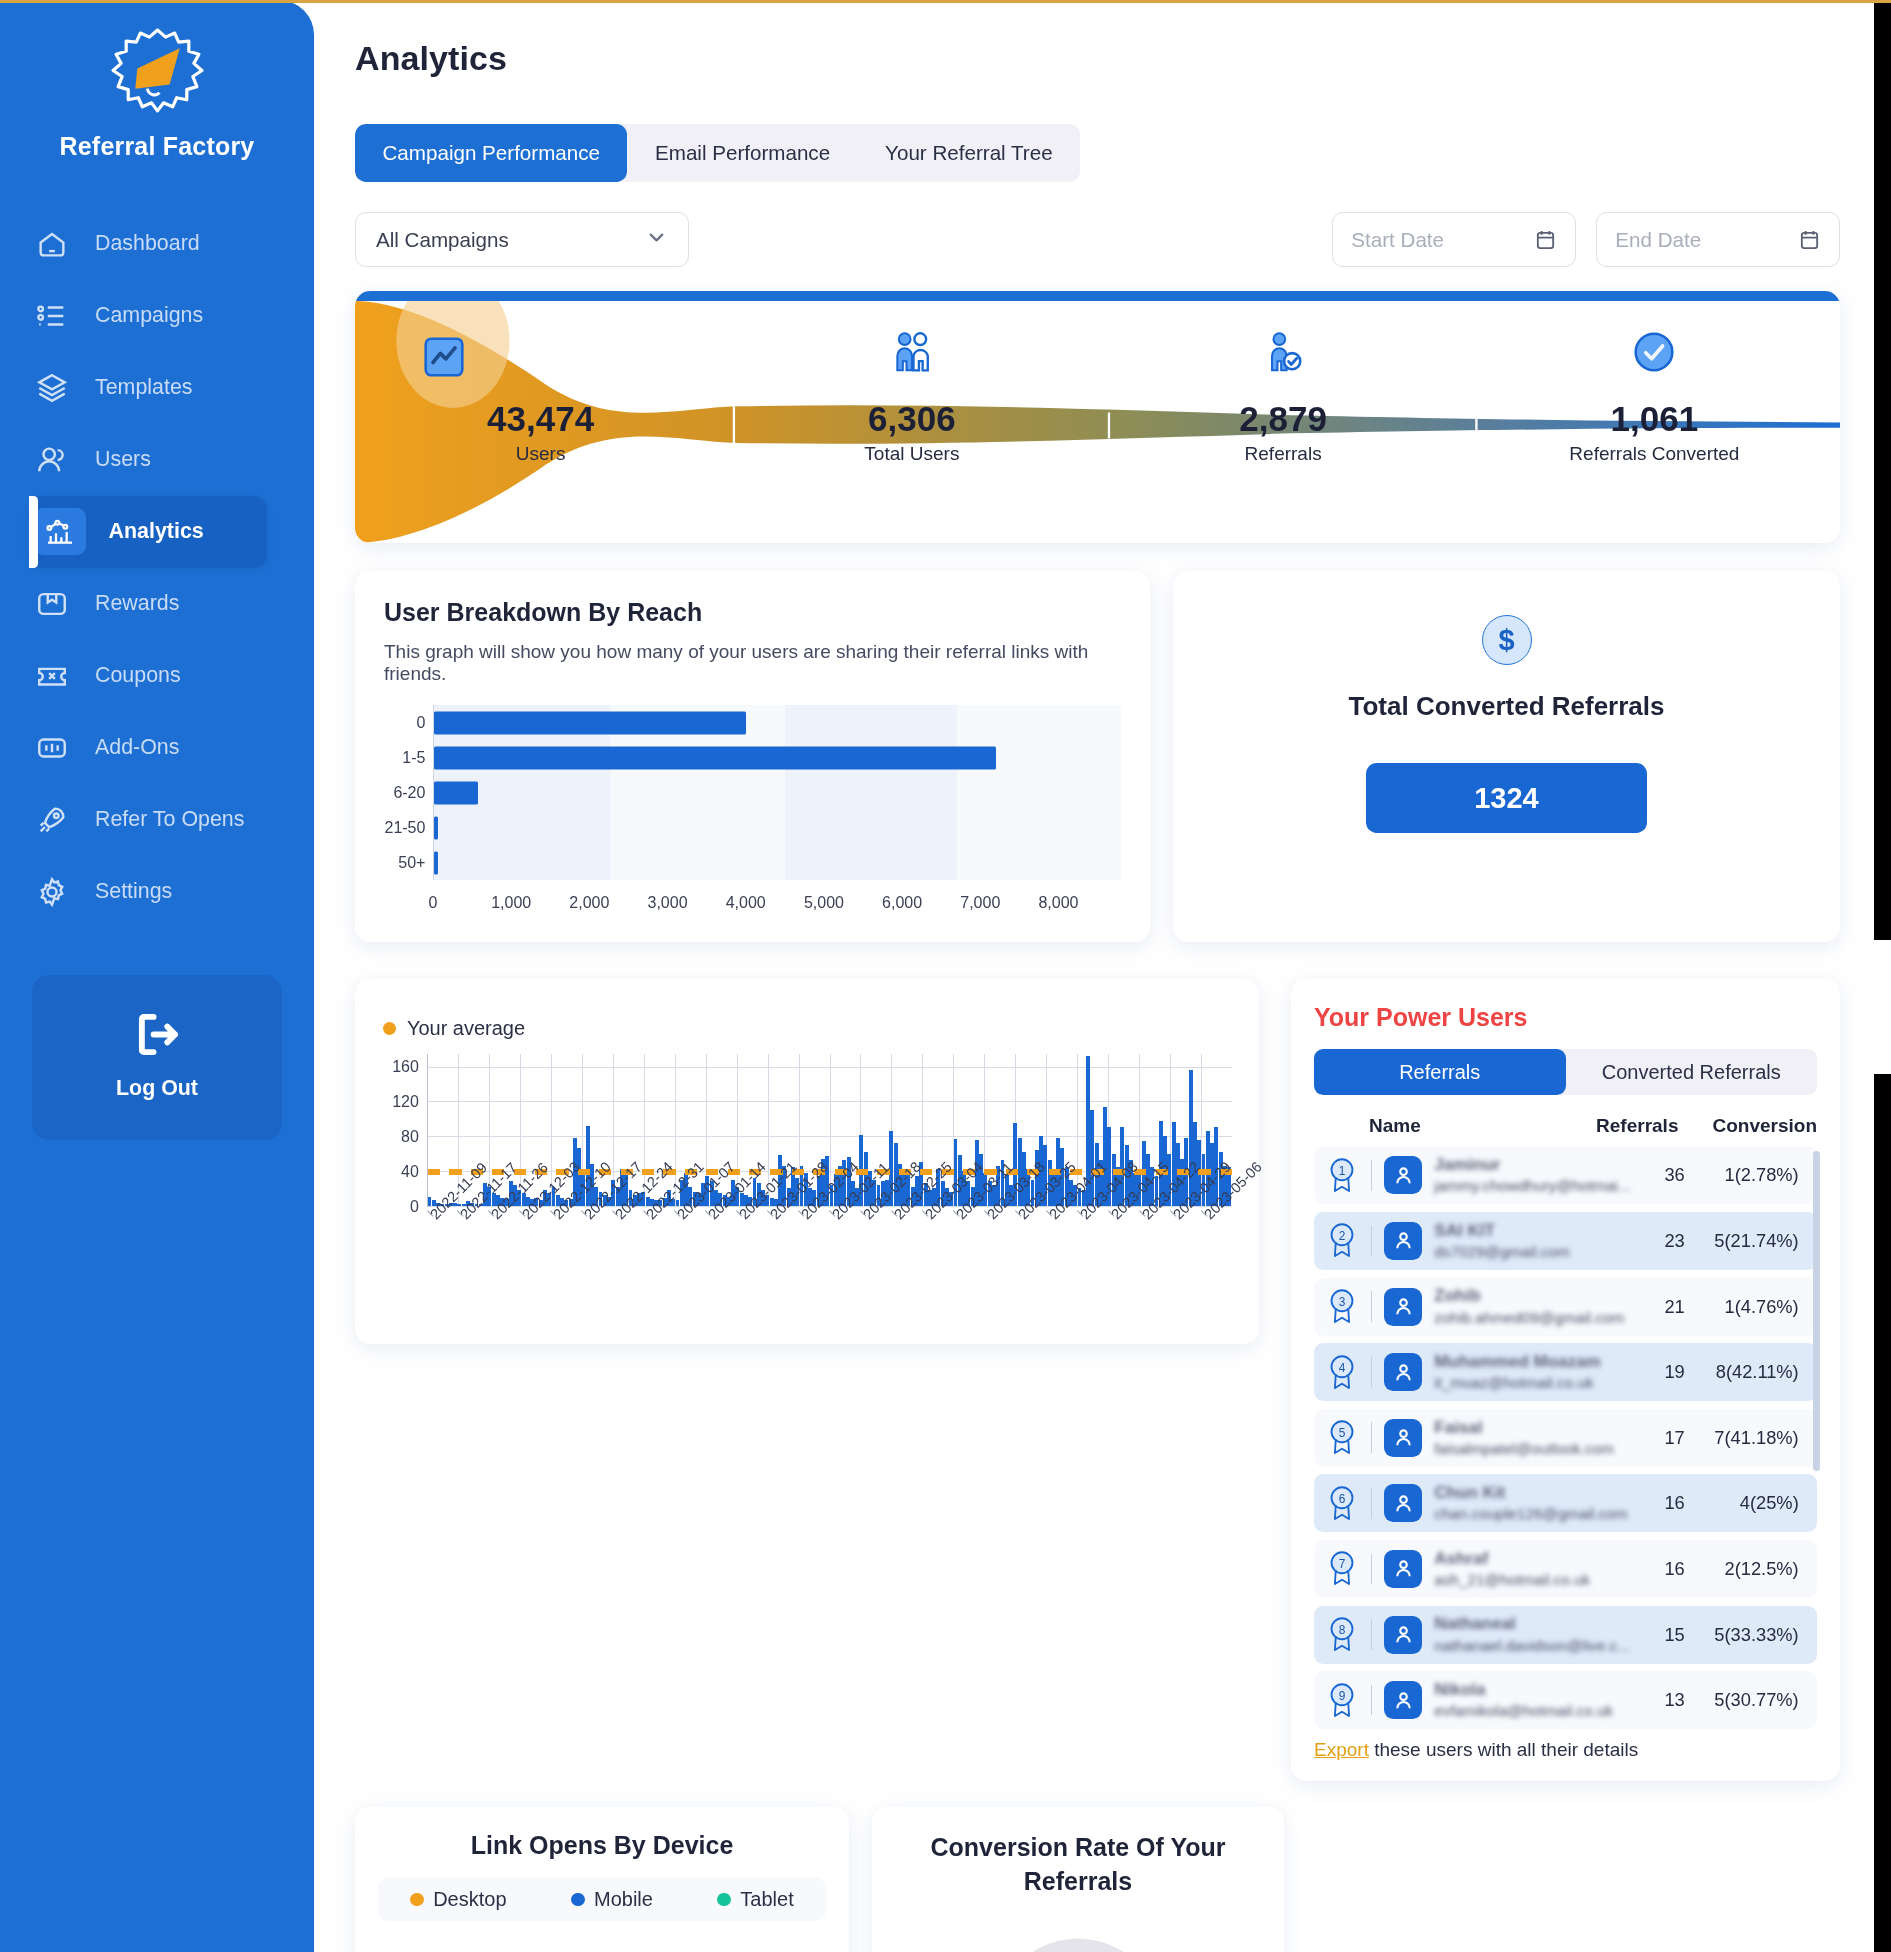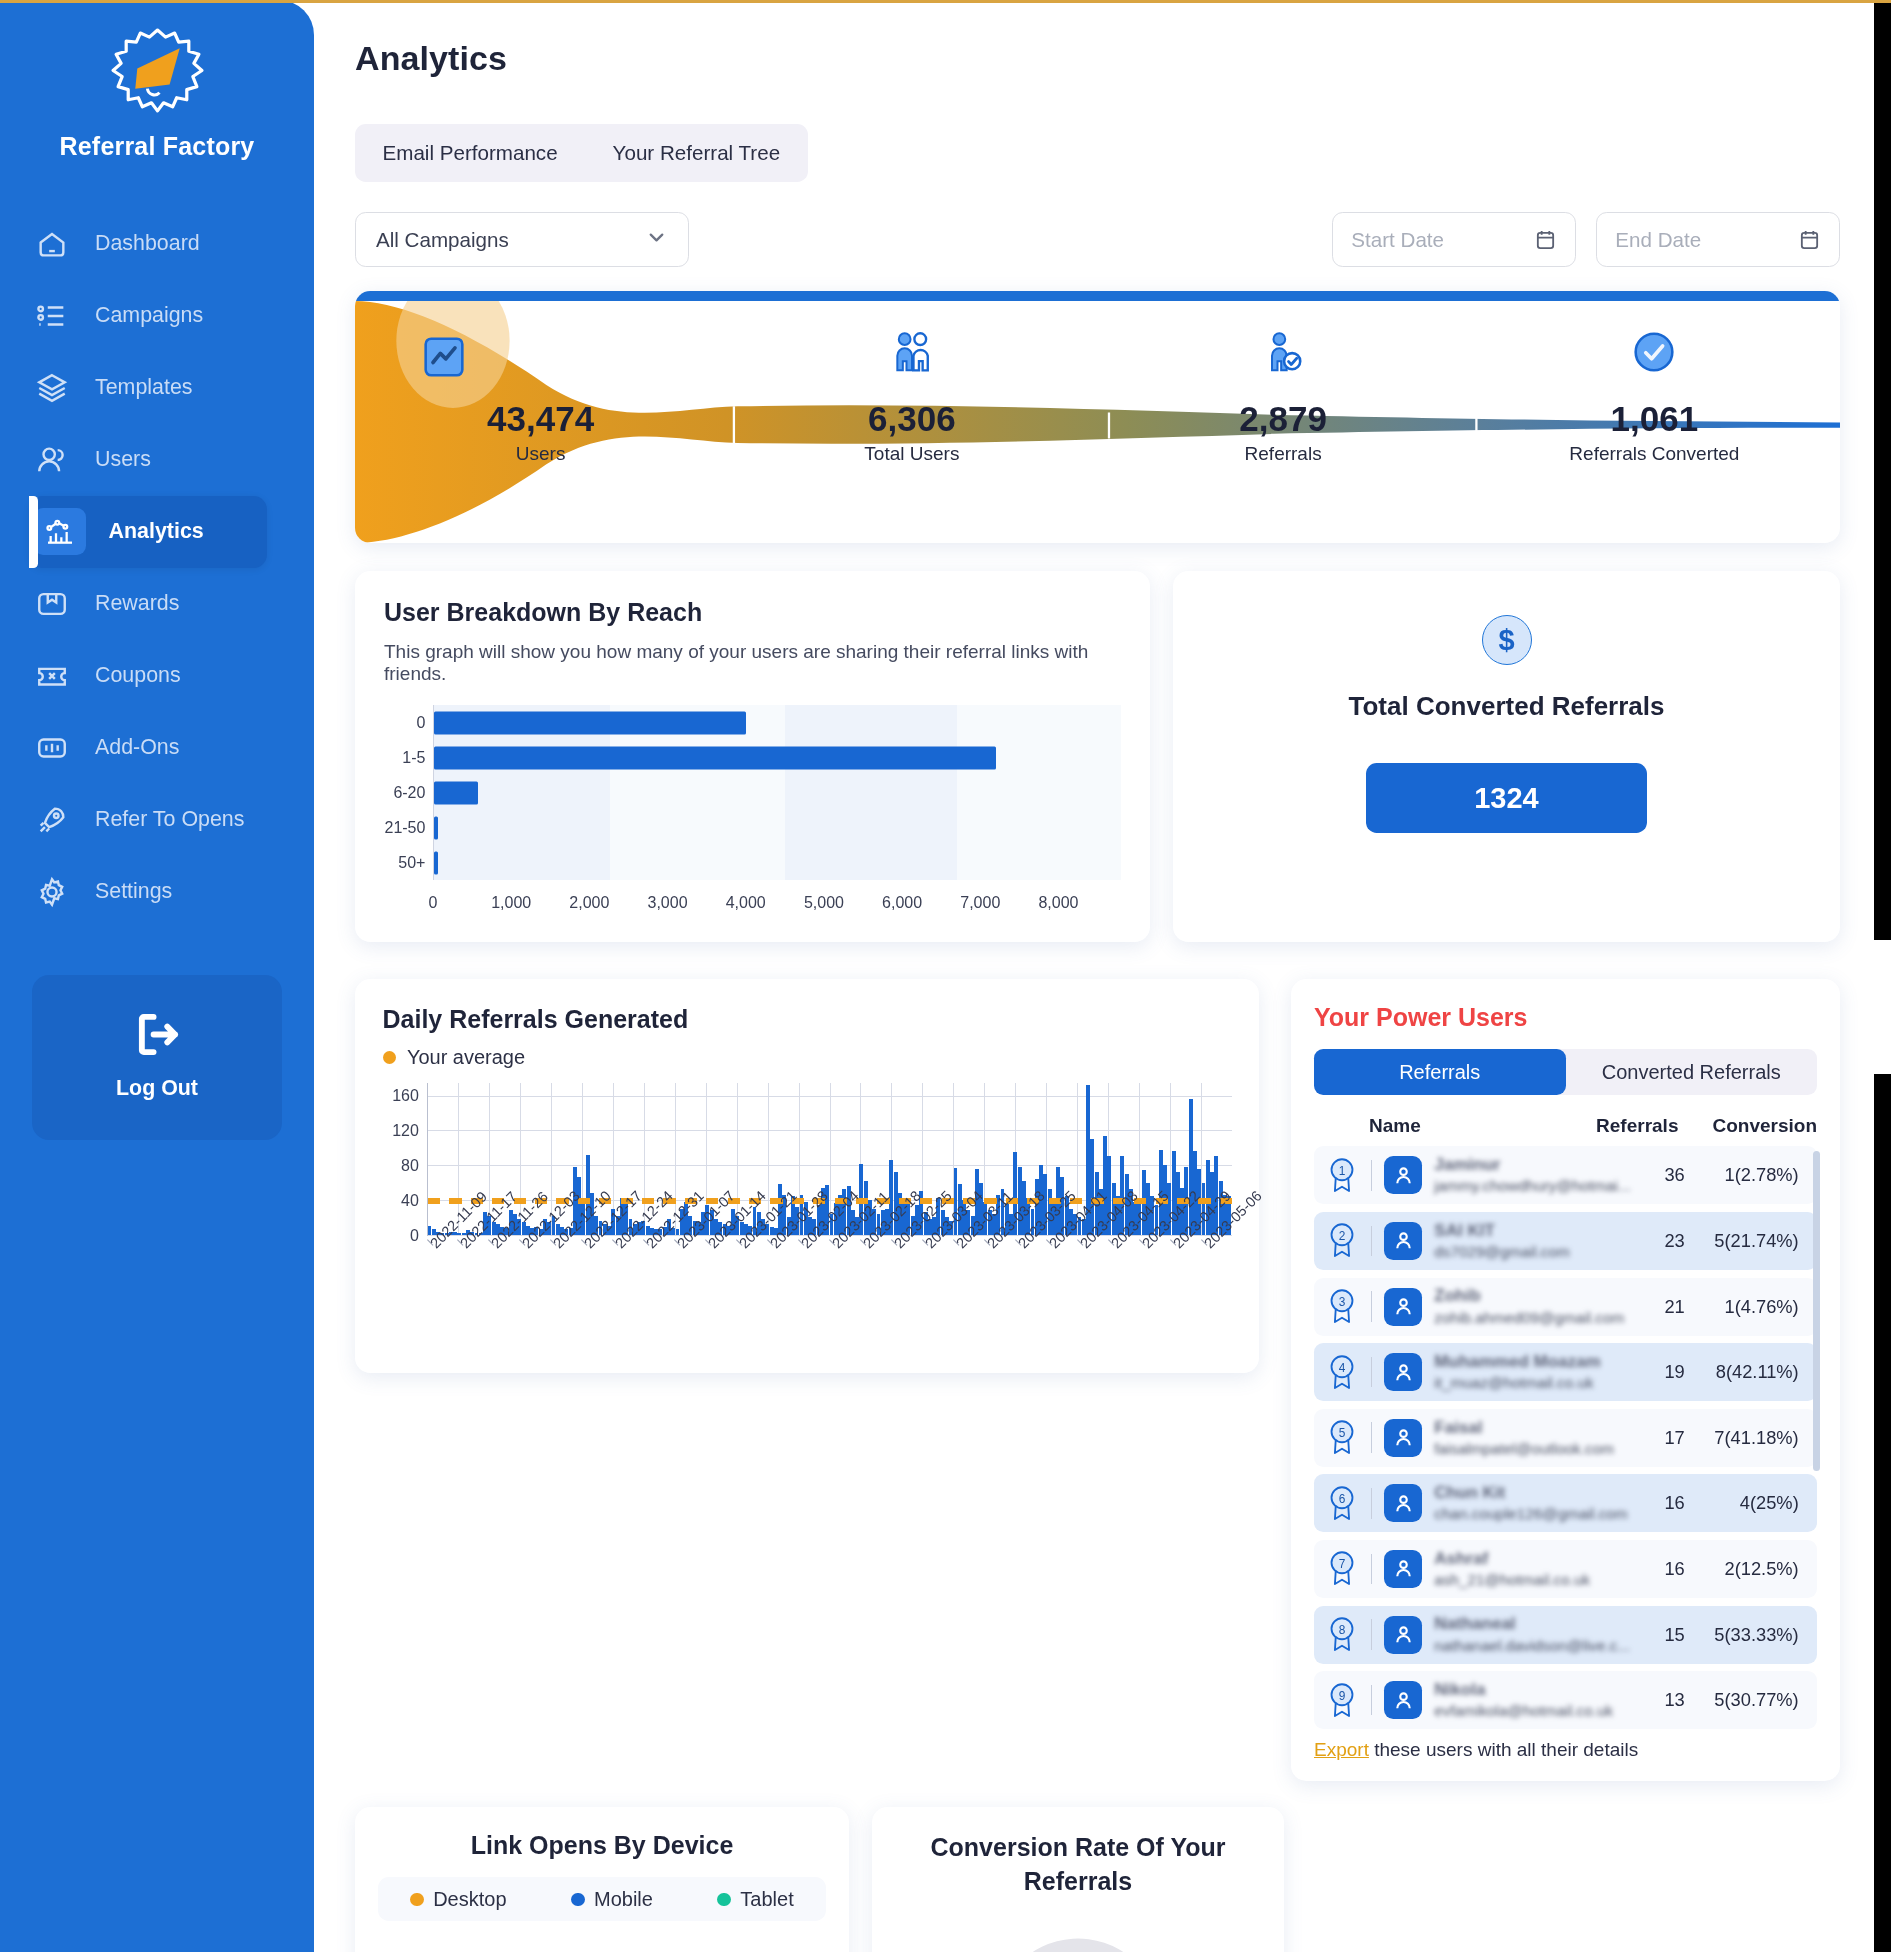--- a/index.html
+++ b/index.html
@@ -354,20 +354,21 @@
   </div>
 </aside>
 
 <main class="main">
 
   <div class="topbar">
     <div class="page-title">Analytics</div>
   </div>
 
   <div class="tabs">
+    <div class="tab active">Campaign Performance</div>
     <div class="tab">Email Performance</div>
     <div class="tab">Your Referral Tree</div>
   </div>
 
   <div class="filters">
     <div class="select-box">
       <span>All Campaigns</span>
       <span class="chev"><svg viewBox="0 0 24 24">
             <path d="M6 9 l6 6 6-6" fill="none" stroke-linecap="round" stroke-linejoin="round"></path>
           </svg></span>
@@ -501,21 +502,20 @@
     <section class="card converted-card">
       <div class="dollar-circle">$</div>
       <div class="cv-title">Total Converted Referrals</div>
       <button class="cv-btn">1324</button>
     </section>
   </div>
 
   
   <div class="row3">
     <section class="card daily-card">
-      <div class="d-title">Daily Referrals Generated</div>
       <div class="d-legend">
         <span class="d-dot"></span>
         <span>Your average</span>
       </div>
       <div class="d-chart">
         <div class="d-ylabels" id="d-ylabels">
             <div style="top: 100%;">0</div>
             <div style="top: 77.1429%;">40</div>
             <div style="top: 54.2857%;">80</div>
             <div style="top: 31.4286%;">120</div>

